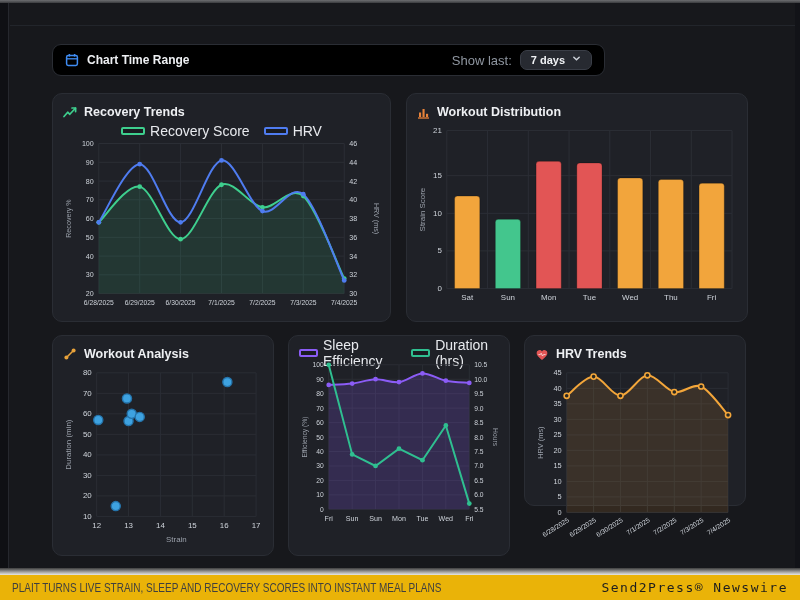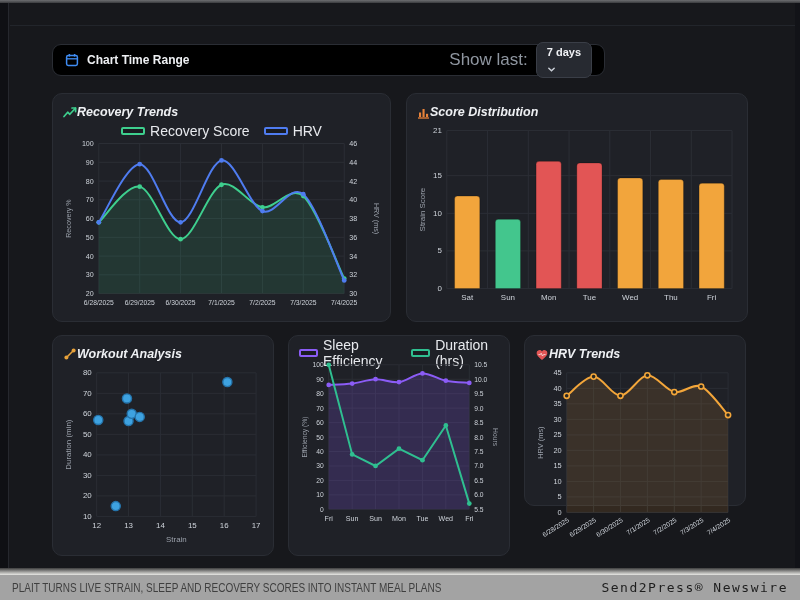--- a/index.html
+++ b/index.html
@@ -13,50 +13,50 @@
                border-right:1px solid #26282e;}
   .chrome-right{position:absolute;right:0;top:3px;width:5px;height:565px;background:#121318;}
   .chrome-sep{position:absolute;left:10px;top:25px;width:785px;height:1px;background:#22252b;}
 
   
   .toolbar{position:absolute;left:52px;top:44px;width:553px;height:32px;background:#000000;
            border:1px solid #2a2d34;border-radius:9px;display:flex;align-items:center;
            padding:12px 12px;}
   .toolbar-title{color:#eef0f3;font-size:12px;font-weight:bold;margin-left:8px;}
   .toolbar-right{margin-left:auto;display:flex;align-items:center;gap:8px;}
-  .show-last{color:#8f96a0;font-size:17px;}
+  .show-last{color:#8f96a0;font-size:13px;}
   .range-select{display:flex;gap:7px;background:#272a31;border:1px solid #3a3e47;
-                border-radius:7px;padding:3px 10px;cursor:pointer;flex-direction:column;}
+                border-radius:7px;padding:3px 10px;cursor:pointer;}
   .range-select span{color:#f0f2f5;font-size:11px;font-weight:bold;}
 
   
   .panel{position:absolute;background:#1f2127;border:1px solid #2a2d34;border-radius:10px;
          padding:9px 10px;}
   .p-recovery{left:52px;top:93px;width:339px;height:229px;}
   .p-strain{left:406px;top:93px;width:342px;height:229px;}
   .p-workout{left:52px;top:335px;width:222px;height:221px;}
   .p-sleep{left:288px;top:335px;width:222px;height:221px;}
   .p-hrv{left:524px;top:335px;width:222px;height:171px;}
-  .panel-head{display:flex;align-items:center;height:18px;margin-bottom:2px;font-style:italic;}
+  .panel-head{display:flex;align-items:center;gap:7px;height:18px;margin-bottom:2px;}
   .panel-title{color:#eef0f3;font-size:12.5px;font-weight:bold;}
   .legend{display:flex;justify-content:center;align-items:center;gap:14px;height:15px;}
   .chip{display:inline-flex;align-items:center;gap:5px;cursor:pointer;}
   .swatch{width:24px;height:8px;border:2px solid;border-radius:2px;background:rgba(0,0,0,.15);}
   .chip-label{color:#e8eaee;font-size:14px;}
   svg.chart{display:block;width:100%;}
   .p-recovery svg.chart{height:174px;}
   .p-strain svg.chart{height:190px;}
   .p-workout svg.chart{height:182px;}
   .p-sleep svg.chart{height:166px;}
   .p-hrv svg.chart{height:182px;}
 
   
   .caption-bar{position:absolute;left:0;top:568px;width:800px;height:32px;}
   .caption-grad{height:7px;background:linear-gradient(#3e3e3e,#b9b9b6 70%,#e6e6e3);}
-  .caption-body{height:25px;background:#a3a3a3;display:flex;align-items:center;
+  .caption-body{height:25px;background:#eab308;display:flex;align-items:center;
                 justify-content:space-between;padding:0 12px;}
   .caption-text{color:#3f3f3f;font-size:12.5px;white-space:nowrap;transform:scaleX(.8);
                 transform-origin:left center;}
   .credit-text{color:#1e1e1e;font-size:13px;letter-spacing:1.5px;white-space:nowrap;
                font-family:"DejaVu Sans Mono",monospace;}
 </style>
 </head>
 <body>
 
 <div class="stage">
@@ -175,21 +175,21 @@
   <div class="panel p-strain">
     <div class="panel-head">
       <span style="display:inline-flex;">
         <svg width="13" height="13" viewBox="0 0 13 13">
           <line x1="1" y1="12" x2="12" y2="12" stroke="#e8833a" stroke-width="1.3"></line>
           <rect x="2" y="6.5" width="2.1" height="4.5" fill="#e8833a"></rect>
           <rect x="5.5" y="3" width="2.1" height="8" fill="#e8833a"></rect>
           <rect x="9" y="7.8" width="2.1" height="3.2" fill="#e8833a"></rect>
         </svg>
       </span>
-      <span class="panel-title">Score Distribution</span>
+      <span class="panel-title">Workout Distribution</span>
     </div>
     <svg class="chart" viewBox="0 0 322 190">
         <line x1="30" x2="317" y1="166" y2="166" stroke="#2b2e35" stroke-width="1"></line>
         <line x1="30" x2="317" y1="128.1" y2="128.1" stroke="#2b2e35" stroke-width="1"></line>
         <line x1="30" x2="317" y1="90.3" y2="90.3" stroke="#2b2e35" stroke-width="1"></line>
         <line x1="30" x2="317" y1="52.4" y2="52.4" stroke="#2b2e35" stroke-width="1"></line>
         <line x1="30" x2="317" y1="7" y2="7" stroke="#2b2e35" stroke-width="1"></line>
         <line x1="30" x2="30" y1="7" y2="166" stroke="#2b2e35" stroke-width="1"></line>
         <line x1="71" x2="71" y1="7" y2="166" stroke="#2b2e35" stroke-width="1"></line>
         <line x1="112" x2="112" y1="7" y2="166" stroke="#2b2e35" stroke-width="1"></line>

